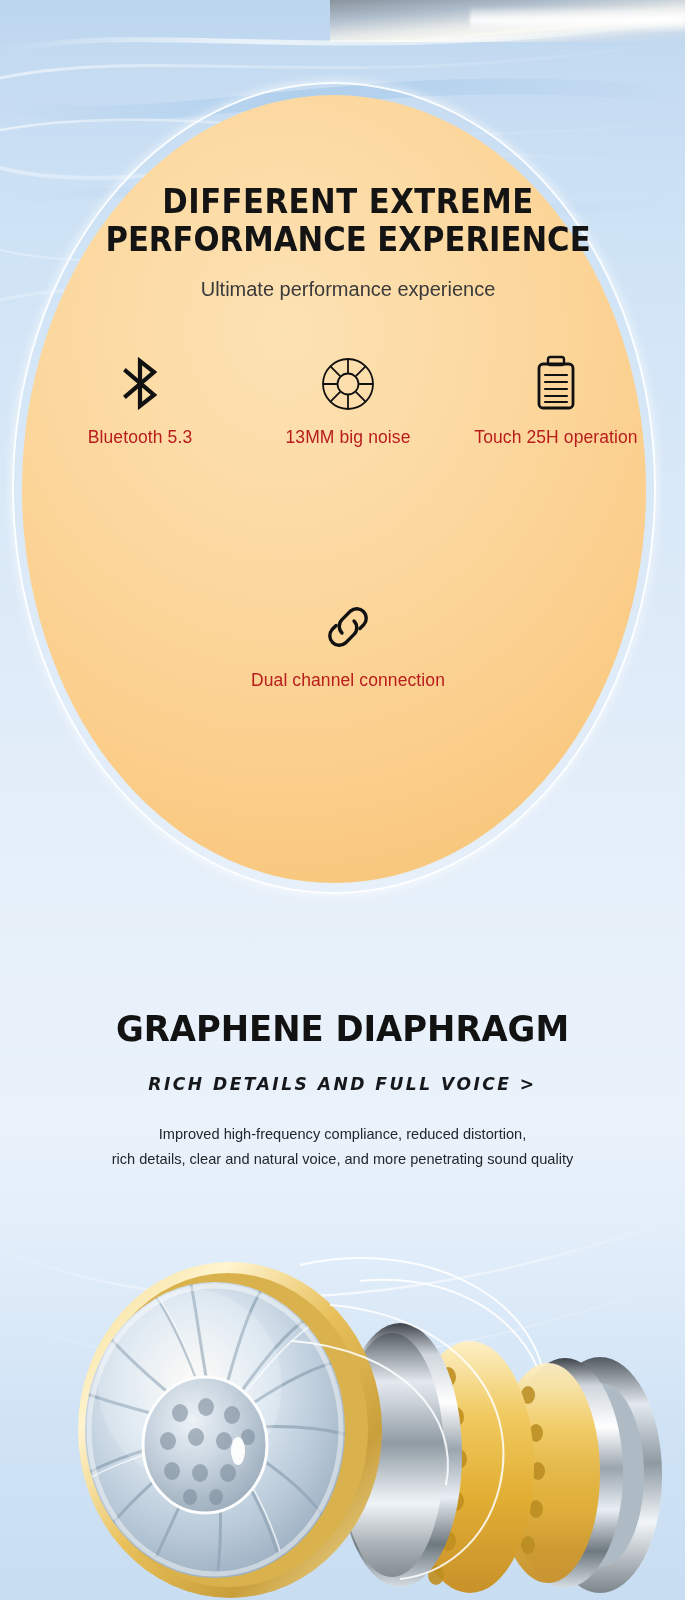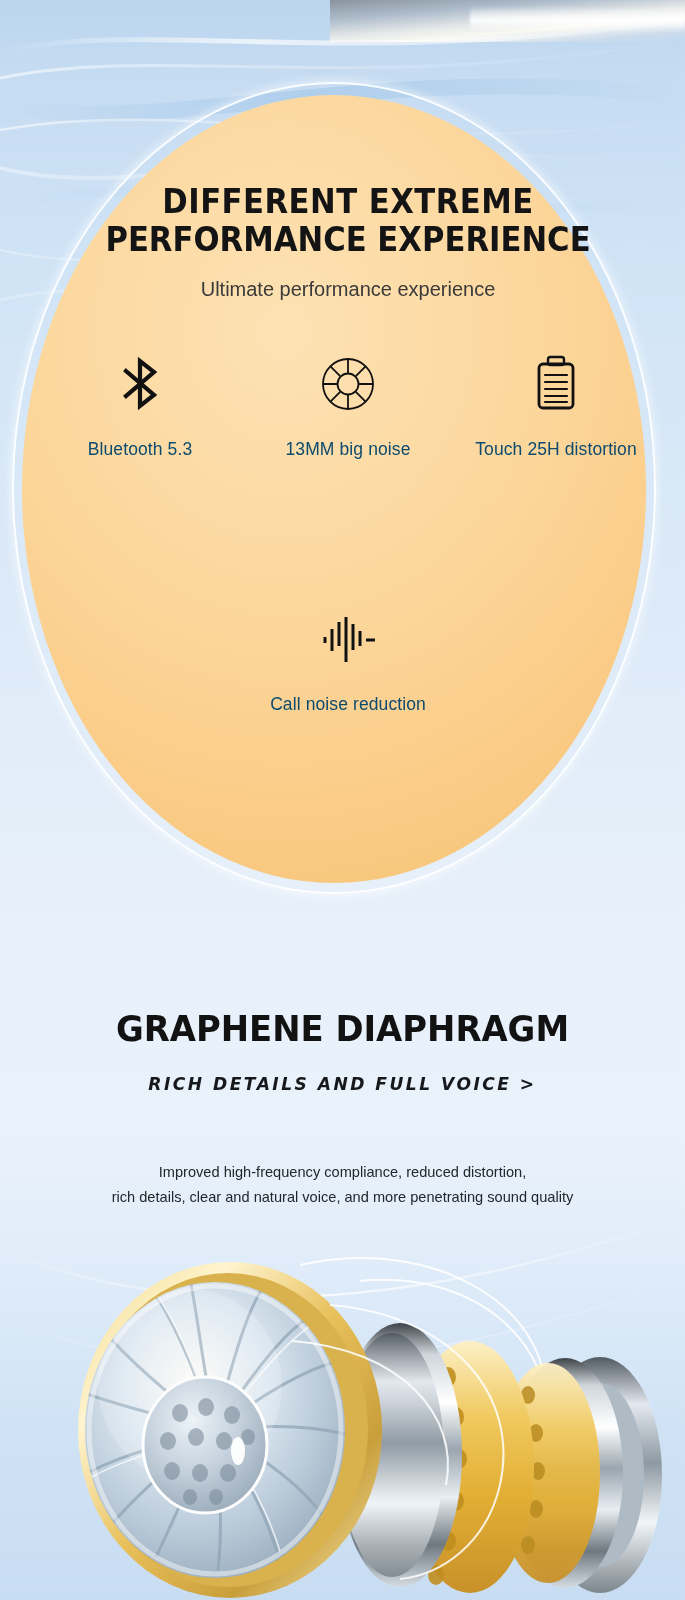--- a/index.html
+++ b/index.html
@@ -103,25 +103,25 @@
     position:absolute; left:0; top:258px; width:624px;
   }
   .row { display:flex; }
   .row.r2 { margin-top:148px; }
   .cell {
     flex:1 1 0;
     display:flex; flex-direction:column; align-items:center;
   }
   .cell .ico { height:62px; display:flex; align-items:center; justify-content:center; }
   .cell .lbl {
-    margin-top:24px;
+    margin-top:12px;
     text-align:center;
     font-size:17.5px;
     line-height:21px;
-    color:#0c4a6e;
+    color:#b91c1c;
     font-family:"Liberation Sans", sans-serif;
     letter-spacing:.1px;
   }
 
   
   .g-title {
     position:absolute; left:0; top:1008px; width:685px;
     text-align:center;
     font-family:"DejaVu Sans", sans-serif;
     font-weight:bold;
@@ -136,21 +136,21 @@
     text-align:center;
     font-family:"DejaVu Sans", sans-serif;
     font-weight:bold;
     font-style:italic;
     font-size:18px;
     letter-spacing:2.6px;
     color:#16181c;
     transform:scaleX(.95);
   }
   .g-body {
-    position:absolute; left:0; top:1160px; width:685px;
+    position:absolute; left:0; top:1122px; width:685px;
     text-align:center;
     font-size:14.6px;
     line-height:25px;
     color:#23272b;
     font-family:"Liberation Sans", sans-serif;
   }
   .g-body span { display:block; }
 
   
   .product { position:absolute; left:0; top:1245px; width:685px; height:355px; }
@@ -248,49 +248,43 @@
                 <line x1="15" y1="21" x2="37" y2="21"></line>
                 <line x1="15" y1="28" x2="37" y2="28"></line>
                 <line x1="15" y1="35" x2="37" y2="35"></line>
                 <line x1="15" y1="42" x2="37" y2="42"></line>
                 <line x1="15" y1="48" x2="37" y2="48"></line>
               </g>
             </svg>
           </div>
           <div class="lbl">
             <span>Touch 25H</span>
-            <span>distortion</span>
+            <span>operation</span>
           </div>
         </div>
 
       </div>
 
       <div class="row r2">
+
 
         <div class="cell">
           <div class="ico">
             <svg width="60" height="58" viewBox="0 0 60 58">
-              <g stroke="#111" stroke-width="3" stroke-linecap="butt">
-                <line x1="7" y1="27" x2="7" y2="33"></line>
-                <line x1="14" y1="19" x2="14" y2="41"></line>
-                <line x1="21" y1="12" x2="21" y2="36"></line>
-                <line x1="28" y1="7" x2="28" y2="52"></line>
-                <line x1="35" y1="14" x2="35" y2="40"></line>
-                <line x1="42" y1="21" x2="42" y2="36"></line>
-                <line x1="52" y1="30" x2="52" y2="30"></line>
+              <g fill="none" stroke="#111" stroke-width="3.4" stroke-linecap="round">
+                <path d="M24 35 a9.5 9.5 0 0 1 0-13.4 l8.5-8.5 a9.5 9.5 0 0 1 13.4 13.4 l-4 4"></path>
+                <path d="M36 23 a9.5 9.5 0 0 1 0 13.4 l-8.5 8.5 a9.5 9.5 0 0 1 -13.4 -13.4 l4-4"></path>
               </g>
-              <line x1="48" y1="30" x2="57" y2="30" stroke="#111" stroke-width="3" stroke-linecap="butt"></line>
             </svg>
           </div>
           <div class="lbl">
-            <span>Call noise</span>
-            <span>reduction</span>
+            <span>Dual channel</span>
+            <span>connection</span>
           </div>
         </div>
-
 
 
       </div>
     </div>
   </div>
 
   <svg class="waves2" viewBox="0 0 685 420" preserveAspectRatio="none">
     <defs>
       <linearGradient id="wg3" x1="0" y1="0" x2="1" y2="0">
         <stop offset="0%" stop-color="#ffffff" stop-opacity="0"></stop>

